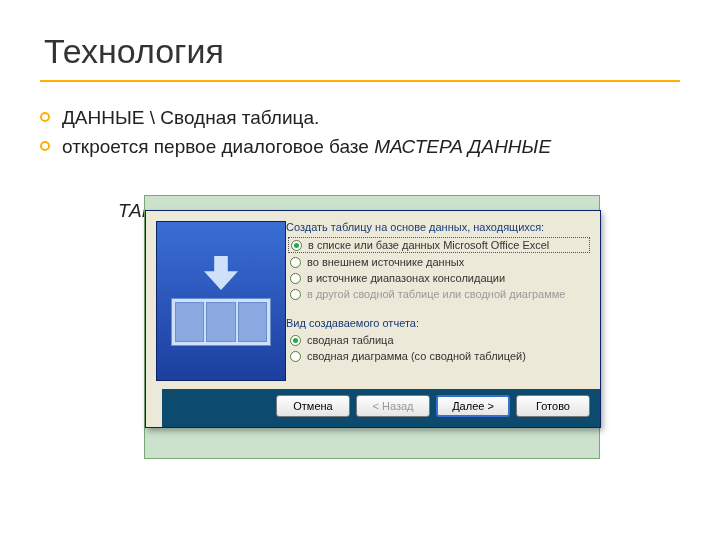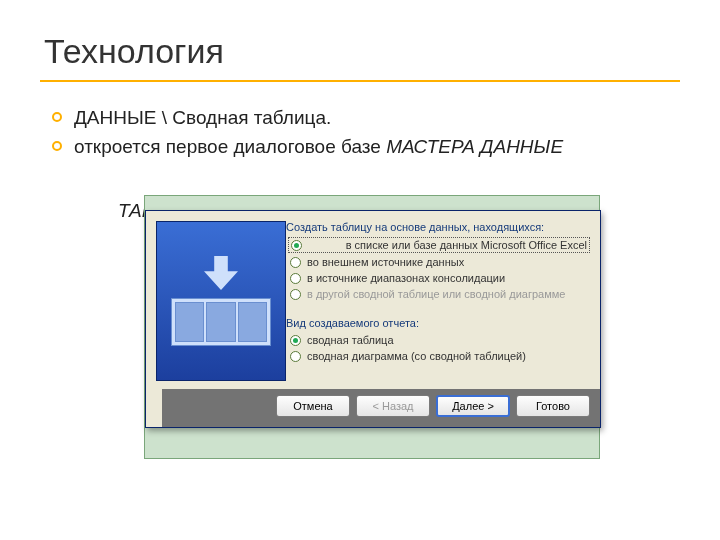--- a/index.html
+++ b/index.html
@@ -12,21 +12,21 @@
   }
   .title {
     position: absolute; left: 44px; top: 32px;
     font-size: 34px; color: #333; font-weight: 400;
   }
   .title-underline {
     position: absolute; left: 40px; top: 80px;
     width: 640px; height: 2px; background: #ffb000;
   }
   .bullets {
-    position: absolute; left: 52px; top: 106px;
+    position: absolute; left: 40px; top: 106px;
     width: 640px;
   }
   .bullet-row { display: flex; align-items: flex-start; margin-bottom: 4px; }
   .bullet {
     width: 10px; height: 10px; border: 2px solid #ffb000;
     border-radius: 50%; margin: 6px 12px 0 0; flex: 0 0 auto;
   }
   .bullet-text { font-size: 19px; color: #222; line-height: 1.3; }
   .italic { font-style: italic; }
   .tab-word {
@@ -87,33 +87,33 @@
     background: #cfe0fb; border:1px solid #6a8fd0;
     display:flex; gap:2px; padding:3px;
   }
   .mini div { flex:1; background:#89a9e0; border:1px solid #6a8fd0; }
   .form-area { flex: 1; color: #333; }
   .group-label { color: #153a7a; margin-bottom: 4px; }
   .radio-line {
     display: flex; align-items: center; gap: 6px; margin: 2px 0 2px 2px;
     padding: 1px 2px;
   }
-  .radio-line.sel { border: 1px dotted #555; justify-content: space-between; }
+  .radio-line.sel { border: 1px dotted #555; }
   .radio {
     width: 11px; height: 11px; border: 1px solid #5a7a3a; border-radius:50%;
     display:inline-flex; align-items:center; justify-content:center;
     background:#fff;
   }
   .radio.on::after { content:""; width:5px; height:5px; background:#2a5; border-radius:50%; }
   .disabled { color: #999; }
   .spacer { height: 14px; }
   .btnbar {
     display:flex; gap:6px; justify-content:flex-end;
     padding: 6px 10px 10px 10px;
-    background:#737373;
+    background:#0c4a6e;
     margin-left:16px;
   }
   .wbtn {
     min-width: 74px; height: 22px;
     border: 1px solid #7a7a7a; border-radius: 3px;
     background: linear-gradient(#fefefe,#e5e5e5);
     font-size: 11px;
     display:inline-flex; align-items:center; justify-content:center;
     padding: 0 8px;
   }

